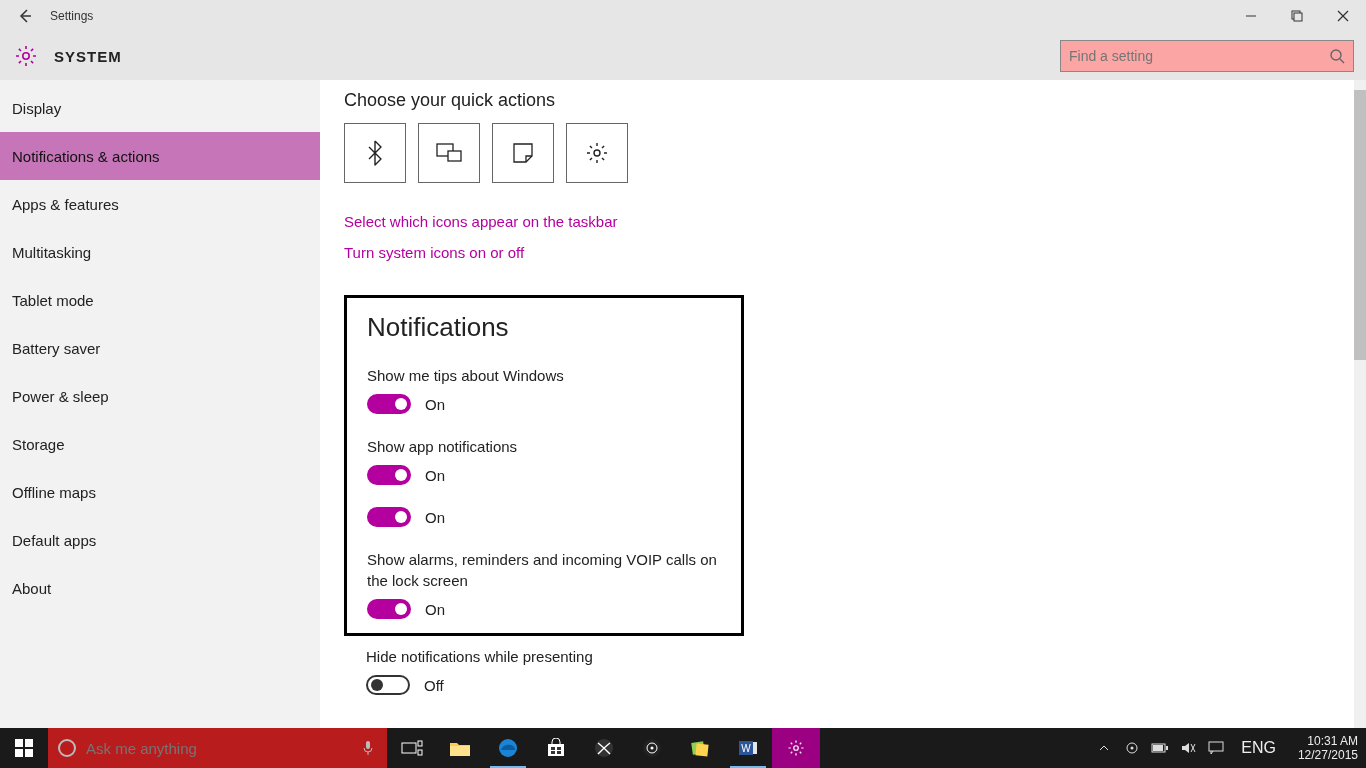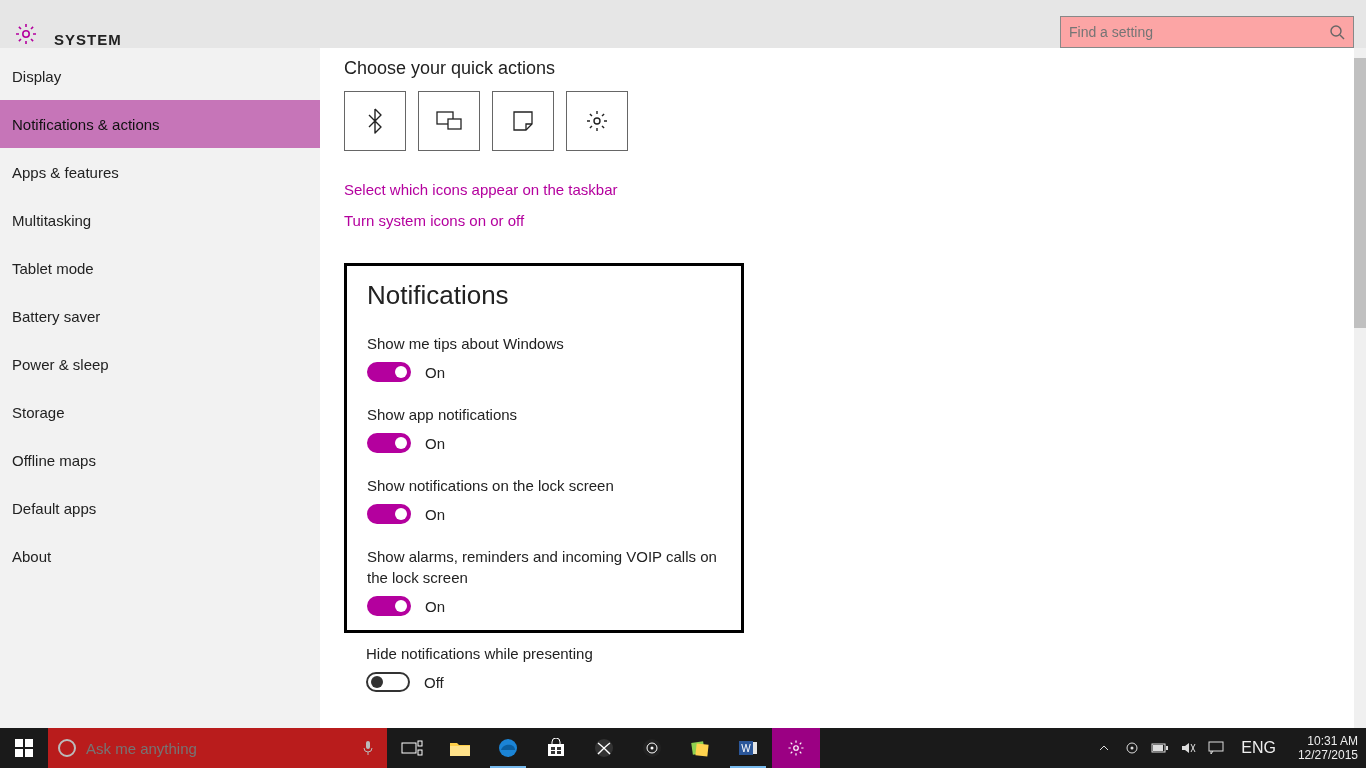--- a/index.html
+++ b/index.html
@@ -8,21 +8,21 @@
 
   
   .titlebar { height: 32px; background: #e6e6e6; display: flex; align-items: center; padding-left: 10px; }
   .titlebar .back { width: 30px; height: 32px; display: flex; align-items: center; justify-content: center; cursor: pointer; }
   .titlebar .title { font-size: 12px; color: #333; margin-left: 10px; }
   .titlebar .spacer { flex: 1; }
   .titlebar .winbtn { width: 46px; height: 32px; display: flex; align-items: center; justify-content: center; cursor: pointer; }
   .titlebar svg { display: block; }
 
   
-  .header { height: 48px; background: #e6e6e6; display: flex; align-items: flex-end; padding: 0 12px; }
+  .header { height: 48px; background: #e6e6e6; display: flex; align-items: center; padding: 0 12px; }
   .header .gear { width: 28px; height: 28px; display: flex; align-items: center; justify-content: center; }
   .header .crumb { font-size: 15px; font-weight: 600; letter-spacing: 1px; color: #222; margin-left: 14px; }
   .header .spacer { flex: 1; }
   .header .search { width: 294px; height: 32px; border: 1px solid #888; background: #fca5a5; display: flex; align-items: center; padding: 0 8px; }
   .header .search input { flex: 1; border: none; background: transparent; font-size: 14px; color: #333; outline: none; }
   .header .search .sicon { width: 16px; height: 16px; }
 
   
   .body { flex: 1; display: flex; min-height: 0; }
   .sidebar { width: 320px; background: #f2f2f2; padding-top: 4px; }
@@ -70,20 +70,47 @@
   .tb-tray { display: flex; align-items: center; gap: 10px; padding: 0 8px; }
   .tb-tray .tray-i { width: 18px; height: 18px; display: flex; align-items: center; justify-content: center; }
   .tb-lang { font-size: 16px; color: #eee; padding: 0 6px; }
   .tb-clock { text-align: right; font-size: 12px; color: #eee; padding: 0 8px; line-height: 1.2; display: flex; flex-direction: column; justify-content: center; }
 </style>
 </head>
 <body>
 
 <div class="window">
 
+  <div class="titlebar">
+    <div class="back">
+      <svg width="16" height="16" viewBox="0 0 16 16">
+          <path d="M10 2 L4 8 L10 14" stroke="#333" stroke-width="1.5" fill="none"></path>
+          <path d="M4 8 H14" stroke="#333" stroke-width="1.5"></path>
+        </svg>
+    </div>
+    <div class="title">Settings</div>
+    <div class="spacer"></div>
+    <div class="winbtn">
+      <svg width="12" height="12">
+          <line x1="1" y1="6" x2="11" y2="6" stroke="#333" stroke-width="1"></line>
+        </svg>
+    </div>
+    <div class="winbtn">
+      <svg width="12" height="12">
+          <rect x="1" y="1" width="8" height="8" stroke="#333" fill="none"></rect>
+          <rect x="3" y="3" width="8" height="8" stroke="#333" fill="#e6e6e6"></rect>
+        </svg>
+    </div>
+    <div class="winbtn">
+      <svg width="12" height="12">
+          <line x1="1" y1="1" x2="11" y2="11" stroke="#333" stroke-width="1.2"></line>
+          <line x1="11" y1="1" x2="1" y2="11" stroke="#333" stroke-width="1.2"></line>
+        </svg>
+    </div>
+  </div>
 
   <div class="header">
     <div class="gear">
       <svg width="24" height="24" viewBox="0 0 24 24">
           <g stroke="#b4009e" stroke-width="1.6" fill="none">
             <circle cx="12" cy="12" r="3.2"></circle>
             <path d="M12 2v3M12 19v3M2 12h3M19 12h3M4.9 4.9l2.1 2.1M17 17l2.1 2.1M19.1 4.9 17 7M7 17l-2.1 2.1"></path>
           </g>
         </svg>
     </div>
@@ -188,21 +215,20 @@
             <div class="tg-label">Show app notifications</div>
             <div class="tg-row">
               <div class="toggle on">
                   <div class="knob"></div>
                 </div>
               <div class="tg-state">On</div>
             </div>
           </div>
 
           <div class="toggle-group">
-            <div class="tg-label">Show notifications on the lock screen</div>
             <div class="tg-row">
               <div class="toggle on">
                   <div class="knob"></div>
                 </div>
               <div class="tg-state">On</div>
             </div>
           </div>
 
           <div class="toggle-group">
             <div class="tg-label">Show alarms, reminders and incoming VOIP calls on the lock screen</div>

